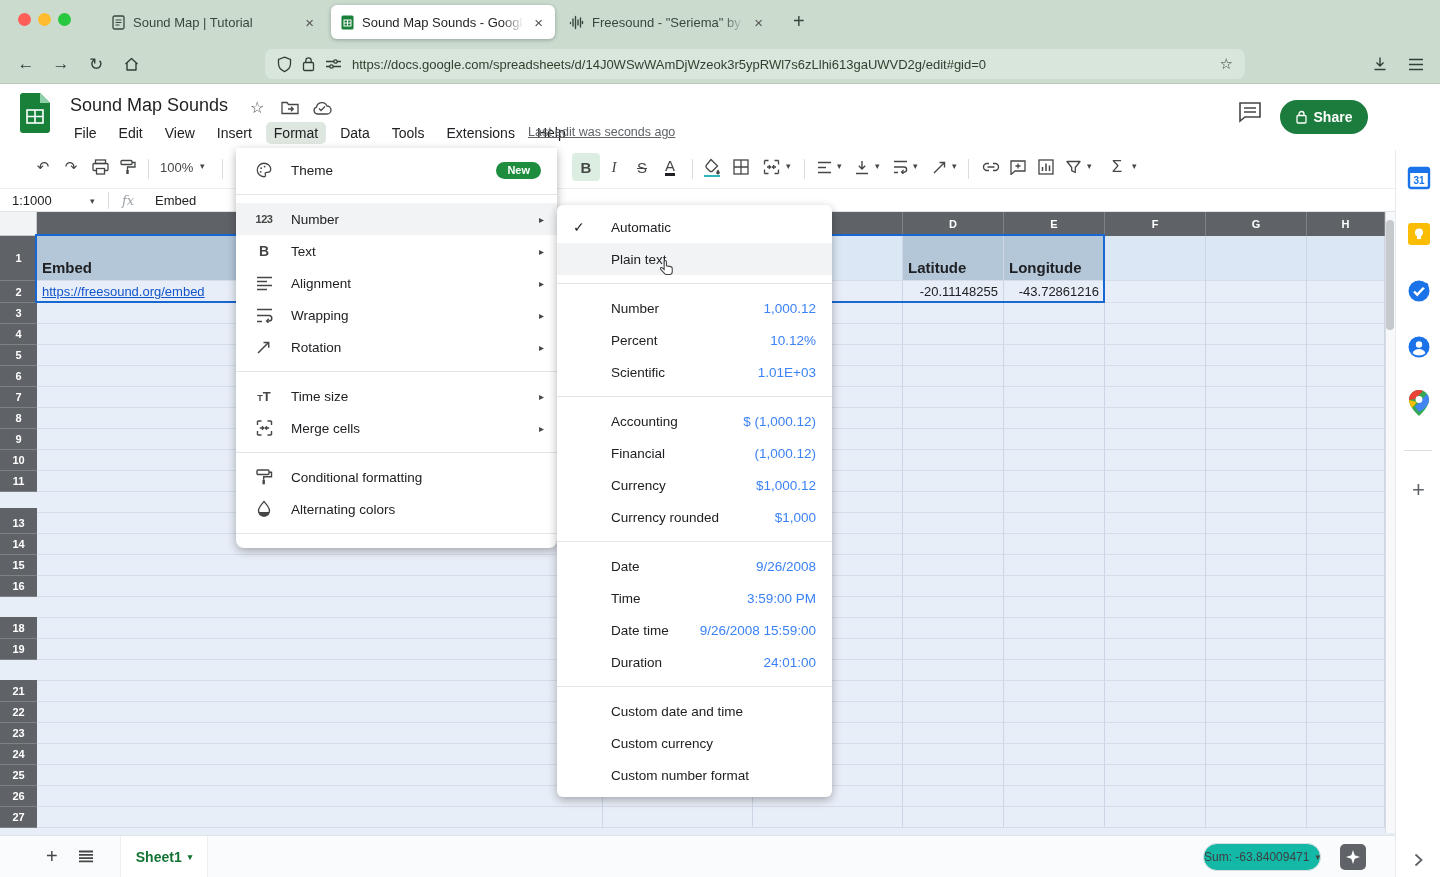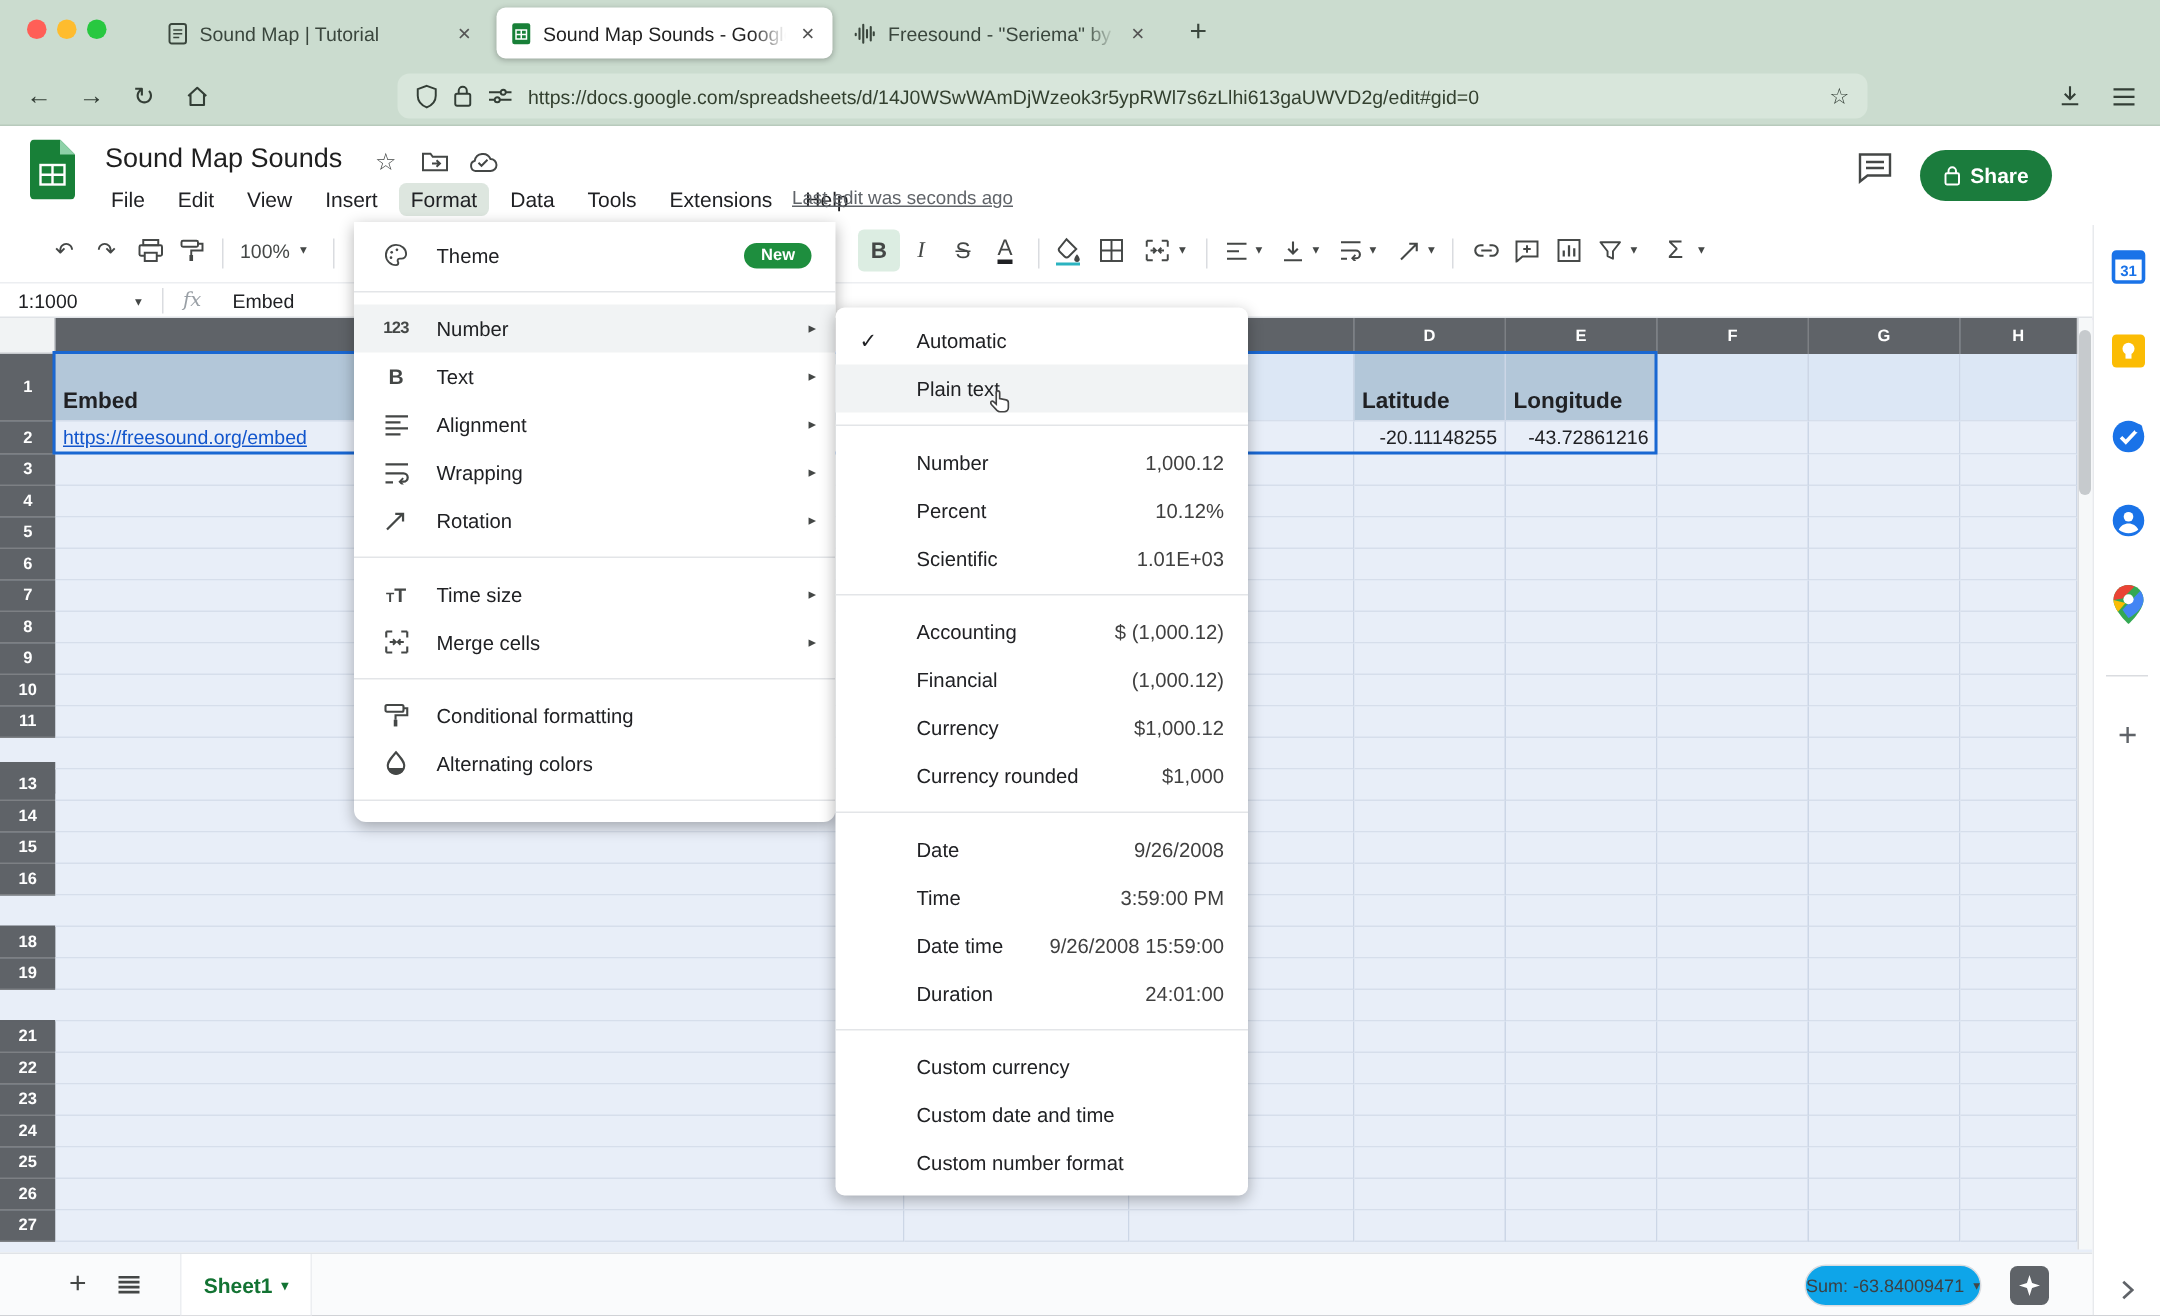--- a/index.html
+++ b/index.html
@@ -48,37 +48,37 @@
   .cell.hdrcell{background:#b3c7d9;font-weight:700;font-size:15px;align-items:flex-end;padding-bottom:4px}
   .cell.r1{background:#dce7f5}
   .cell.linkcell{color:#1155cc;text-decoration:underline}
   .cell.numcell{justify-content:flex-end}
   .selrect{position:absolute;border:2px solid #1967d2;pointer-events:none}
   .vscroll{position:absolute;left:1385px;top:212px;width:10px;height:621px;background:#f6f8f9;border-left:1px solid #dadce0}
   .vthumb{position:absolute;left:1386px;top:220px;width:8px;height:110px;background:#c6cacd;border-radius:4px}
   
   .bbar{position:absolute;left:0;top:835px;width:1395px;height:42px;background:#fafbfc;border-top:1px solid #e0e3e7}
   .sheettab{position:absolute;left:120px;top:0;width:88px;height:42px;background:#fff;display:flex;align-items:center;justify-content:center;gap:6px;color:#137333;font-weight:700;font-size:14px;border-right:1px solid #eceef1;border-left:1px solid #eceef1}
-  .sumpill{position:absolute;left:1203px;top:7px;width:118px;height:28px;background:#0ea5e9;border:1px solid #dadce0;border-radius:14px;display:flex;align-items:center;justify-content:center;gap:6px;font-size:12px;color:#3c4043}
+  .sumpill{position:absolute;left:1203px;top:7px;width:118px;height:28px;background:#14b8a6;border:1px solid #dadce0;border-radius:14px;display:flex;align-items:center;justify-content:center;gap:6px;font-size:12px;color:#3c4043}
   .explore{position:absolute;left:1340px;top:8px;width:26px;height:26px;background:#5f6368;border-radius:5px;display:flex;align-items:center;justify-content:center}
   
   .spanel{position:absolute;left:1395px;top:150px;width:45px;height:727px;background:#fff;border-left:1px solid #e8eaed;z-index:6}
   .sic{position:absolute;left:9px;width:27px;height:27px;display:flex;align-items:center;justify-content:center}
   .sdiv{position:absolute;left:8px;width:28px;height:1px;background:#dadce0}
   
   .menu{position:absolute;background:#fff;box-shadow:0 3px 10px rgba(0,0,0,.3);padding:6px 0;z-index:40}
   #format-menu{left:236px;top:148px;width:321px;border-radius:0 0 8px 8px}
   #number-menu{left:557px;top:205px;width:275px;border-radius:6px;z-index:41}
   .mrow{height:32px;display:flex;align-items:center;padding:0 16px;font-size:13.5px;color:#202124;position:relative}
   .mrow.hl{background:#f1f3f4}
   .micon{width:24px;margin-right:15px;display:flex;justify-content:center;align-items:center;color:#444746}
   .txti{font-size:11px;font-weight:700;color:#444746;letter-spacing:-.5px}
   .mcheck{width:24px;margin-right:14px;font-size:14px;color:#202124}
   .subarrow{position:absolute;right:13px;font-size:10px;color:#444746}
-  .mvalue{margin-left:auto;color:#404040}
+  .mvalue{margin-left:auto;color:#3b82f6}
   .mshortcut{margin-left:auto;color:#5f6368;font-size:13px}
   .mbadge{margin-left:auto;background:#1e8e3e;color:#fff;font-size:11px;font-weight:700;padding:2.5px 11px;border-radius:10px}
   .mdiv{height:1px;background:#e3e5e8;margin:8px 0}
   #cursor{position:absolute;left:655px;top:258px;z-index:60}
   .collapse{position:absolute;left:1356px;top:158px;color:#444746}
 </style>
 </head>
 <body>
 
 <div class="screen">
@@ -886,25 +886,25 @@
         <span class="mvalue">9/26/2008 15:59:00</span>
       </div>
       <div class="mrow">
         <span class="mcheck"></span>
         <span class="mlabel">Duration</span>
         <span class="mvalue">24:01:00</span>
       </div>
       <div class="mdiv"></div>
       <div class="mrow">
         <span class="mcheck"></span>
+        <span class="mlabel">Custom date and time</span>
+      </div>
+      <div class="mrow">
+        <span class="mcheck"></span>
         <span class="mlabel">Custom currency</span>
-      </div>
-      <div class="mrow">
-        <span class="mcheck"></span>
-        <span class="mlabel">Custom date and time</span>
       </div>
       <div class="mrow">
         <span class="mcheck"></span>
         <span class="mlabel">Custom number format</span>
       </div>
     </div>
 
   <span id="cursor">
       <svg width="22" height="24" viewBox="0 0 24 26">
         <path d="M10 4.2v8.2l-2-1.8c-.8-.7-2-.3-2 .8 0 .4.2.9.5 1.2l4 4.3c.6.6 1.4 1 2.2 1h3.1c1.7 0 3-1.3 3-3v-3.6c0-1-.7-1.8-1.6-2l-4.7-1V4.2c0-.9-.6-1.5-1.3-1.5s-1.2.6-1.2 1.5z" fill="#fff" stroke="#444" stroke-width="1.2"></path>

